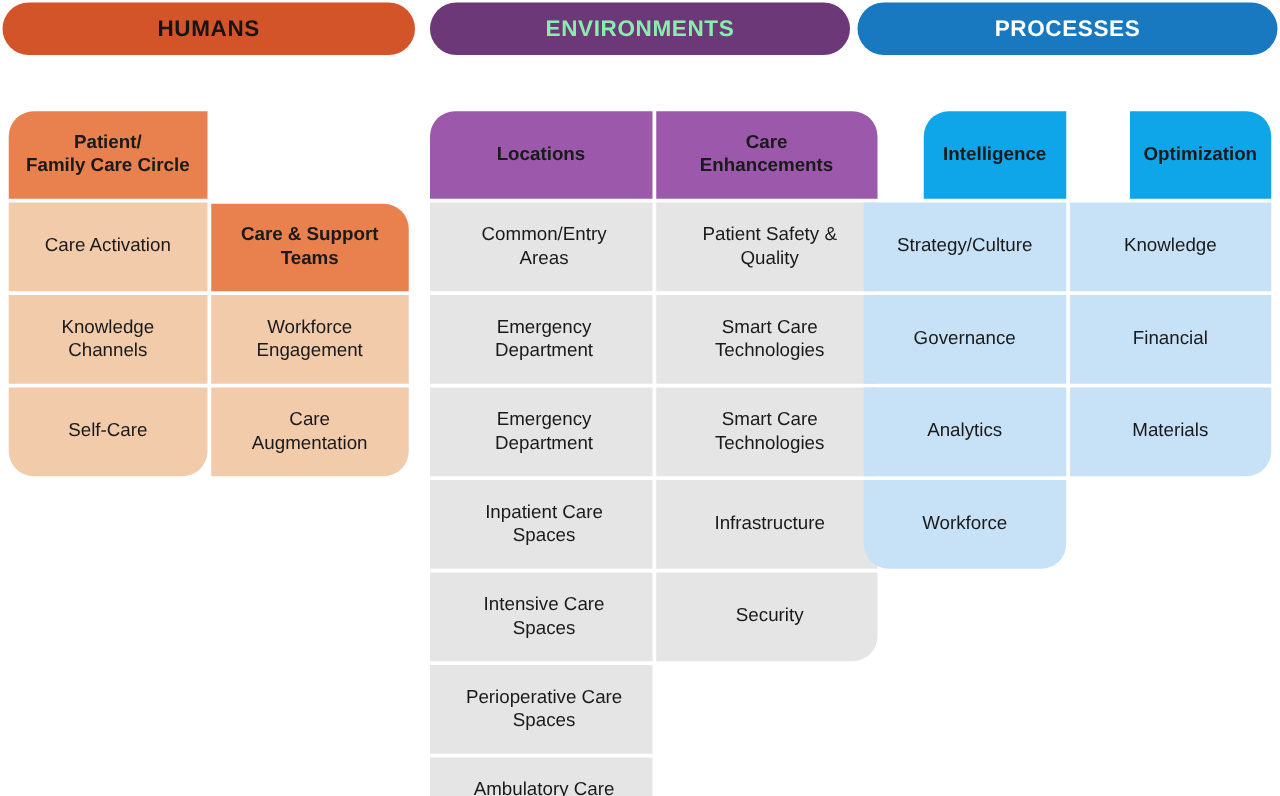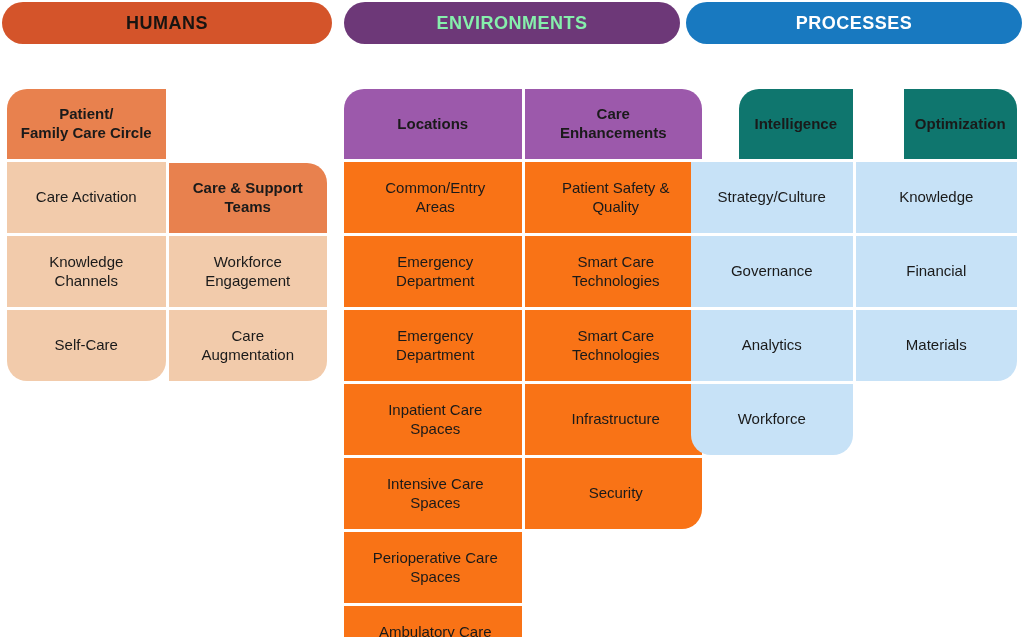--- a/index.html
+++ b/index.html
@@ -34,22 +34,22 @@
     display: flex; align-items: center; justify-content: center;
     text-align: center; white-space: pre-line; line-height: 1.25;
     padding: 4px 10px;
   }
   .subheader { height: 70px; font-weight: bold; font-size: 15px; }
   .cell      { height: 71px; font-size: 15px; }
 
   .col-humans .subheader       { background: #e8814e; }
   .col-humans .cell            { background: #f2cbab; }
   .col-environments .subheader { background: #9c59ab; }
-  .col-environments .cell      { background: #f97316; padding-left: 15px; }
-  .col-processes .subheader    { background: #0f766e; margin-left: 48px; }
+  .col-environments .cell      { background: #e5e5e5; padding-left: 15px; }
+  .col-processes .subheader    { background: #0ea5e9; margin-left: 48px; }
   .col-processes .cell         { background: #c7e2f7; }
 
   
   .subcol-left  .subheader { border-top-left-radius: 20px; }
   .subcol-right .subheader { border-top-right-radius: 20px; }
   .subcol-left  .cell:last-child  { border-bottom-left-radius: 20px; border-bottom-right-radius: 20px; }
   .subcol-right .cell:last-child  { border-bottom-right-radius: 20px; }
 </style>
 </head>
 <body>

